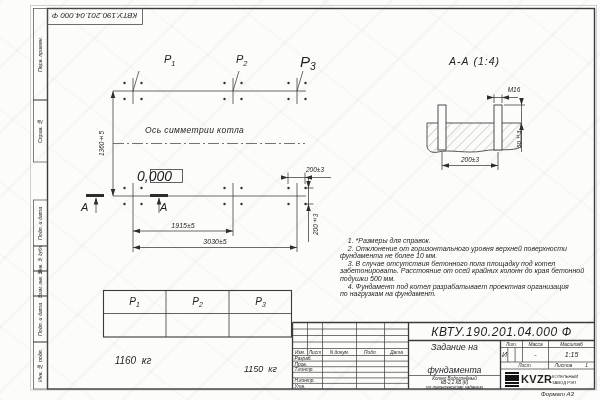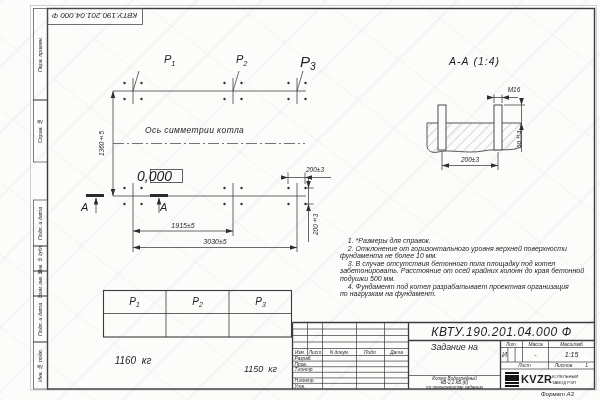--- a/index.html
+++ b/index.html
@@ -189,20 +189,21 @@
   <div class="t ctr" style="left:229px;top:290px;width:63px;height:23px;font-size:10px;">
       <span>Р</span>
       <sub class="psub">3</sub>
     </div>
   <div class="t ctr pre" style="left:103px;top:313.5px;width:60px;height:23px;font-size:10px;margin-top:35px;">1160  кг</div>
   <div class="t ctr pre" style="left:229px;top:313.5px;width:63px;height:23px;font-size:9px;margin-top:44px;">1150  кг</div>
 
   <div class="t ctr" style="left:408.5px;top:322.5px;width:186px;height:18px;font-size:12px;letter-spacing:0.6px;">КВТУ.190.201.04.000 Ф</div>
 
   <div class="t ctr" style="left:408.5px;top:341px;width:92px;height:11px;font-size:8.8px;text-align:center;">Задание на</div>
+  <div class="t ctr" style="left:408.5px;top:364px;width:92px;height:11px;font-size:8.8px;">фундамента</div>
 
   <div class="t ctr" style="left:408.5px;top:375.8px;width:92px;height:4.6px;font-size:4.6px;">Котел Водогрейный</div>
   <div class="t ctr" style="left:408.5px;top:380.3px;width:92px;height:4.6px;font-size:4.6px;">КВ-2,2 КБ (К)</div>
   <div class="t ctr" style="left:408.5px;top:384.8px;width:92px;height:4.6px;font-size:4.6px;">по техническому заданию</div>
 
   <div class="t ctr" style="left:292.5px;top:348.5px;width:15px;height:7px;font-size:4.8px;">Изм.</div>
   <div class="t ctr" style="left:307.5px;top:348.5px;width:15px;height:7px;font-size:4.8px;">Лист</div>
   <div class="t ctr" style="left:322.5px;top:348.5px;width:34px;height:7px;font-size:4.8px;">N докум.</div>
   <div class="t ctr" style="left:356.5px;top:348.5px;width:28px;height:7px;font-size:4.8px;">Подп.</div>
   <div class="t ctr" style="left:384.5px;top:348.5px;width:24px;height:7px;font-size:4.8px;">Дата</div>

